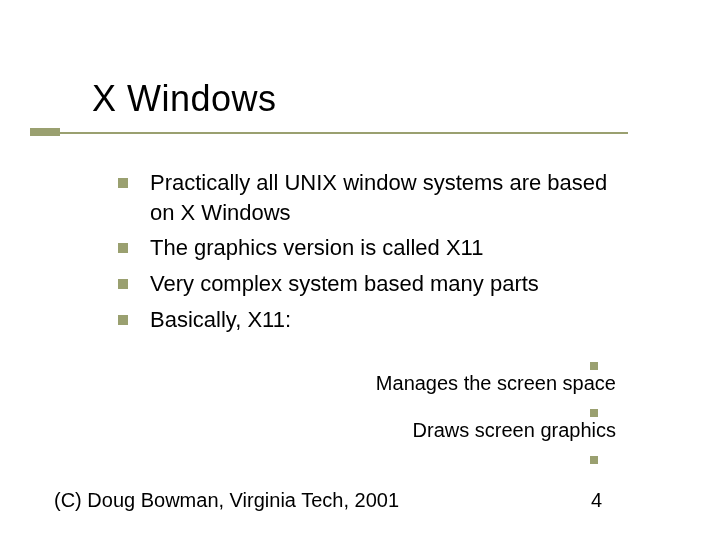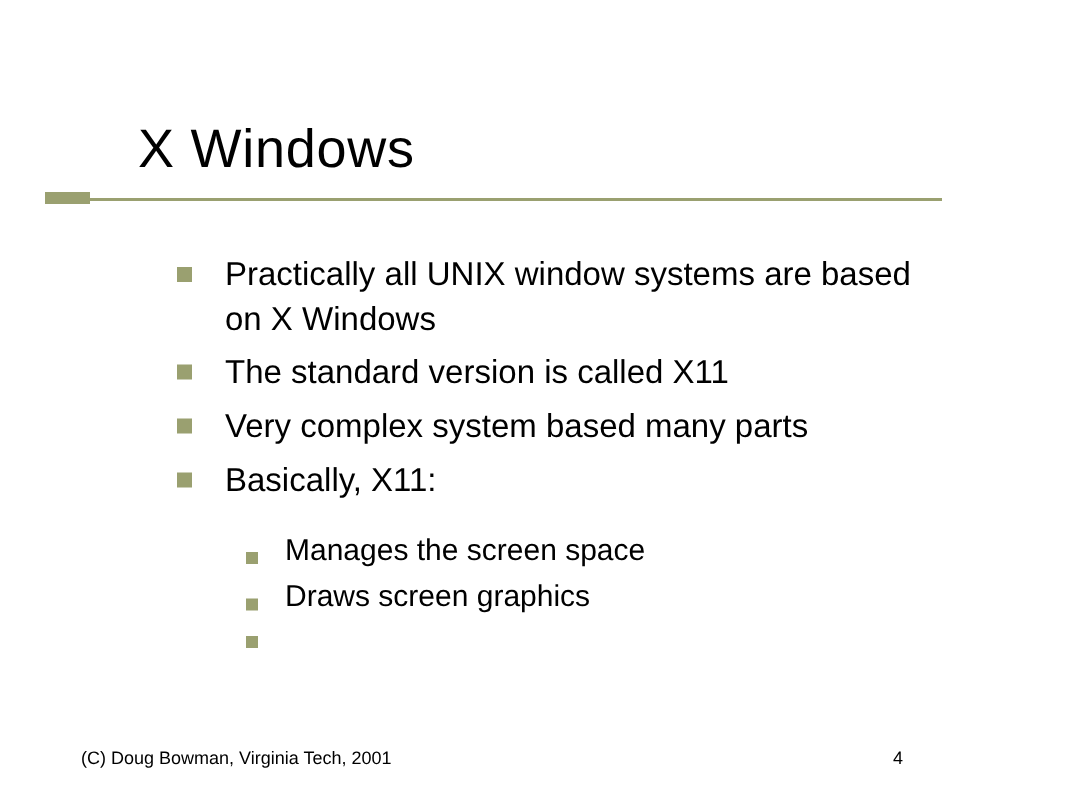--- a/index.html
+++ b/index.html
@@ -70,22 +70,23 @@
   .b1 .text {
     font-size: 22px;
     line-height: 1.35;
   }
   .sub {
     margin-top: 20px;
     margin-left: 46px;
   }
   .b2 {
     display: flex;
-    align-items: center;
+    align-items: flex-end;
     margin-bottom: 4px;
+    flex-direction: column;
   }
   .b2 .marker {
     flex: 0 0 auto;
     width: 8px;
     height: 8px;
     background: #9aa070;
     margin-top: 8px;
     margin-right: 18px;
   }
   .b2 .text {
@@ -93,21 +94,21 @@
     line-height: 1.35;
   }
   .footer {
     position: absolute;
     left: 54px;
     right: 54px;
     bottom: 28px;
     display: flex;
     justify-content: space-between;
     align-items: baseline;
-    font-size: 12px;
+    font-size: 20px;
   }
 </style>
 </head>
 <body>
 
 <div class="slide">
 
   <div class="title-wrap">
     <div class="accent-bar"></div>
     <div class="title-underline"></div>
@@ -115,21 +116,21 @@
   </div>
 
   <div class="body">
 
     <div class="b1">
       <div class="marker"></div>
       <div class="text">Practically all UNIX window systems are based on X Windows</div>
     </div>
     <div class="b1">
       <div class="marker"></div>
-      <div class="text">The standard version is called X11</div>
+      <div class="text">The graphics version is called X11</div>
     </div>
     <div class="b1">
       <div class="marker"></div>
       <div class="text">Very complex system based many parts</div>
     </div>
     <div class="b1">
       <div class="marker"></div>
       <div class="text">Basically, X11:</div>
     </div>
 

